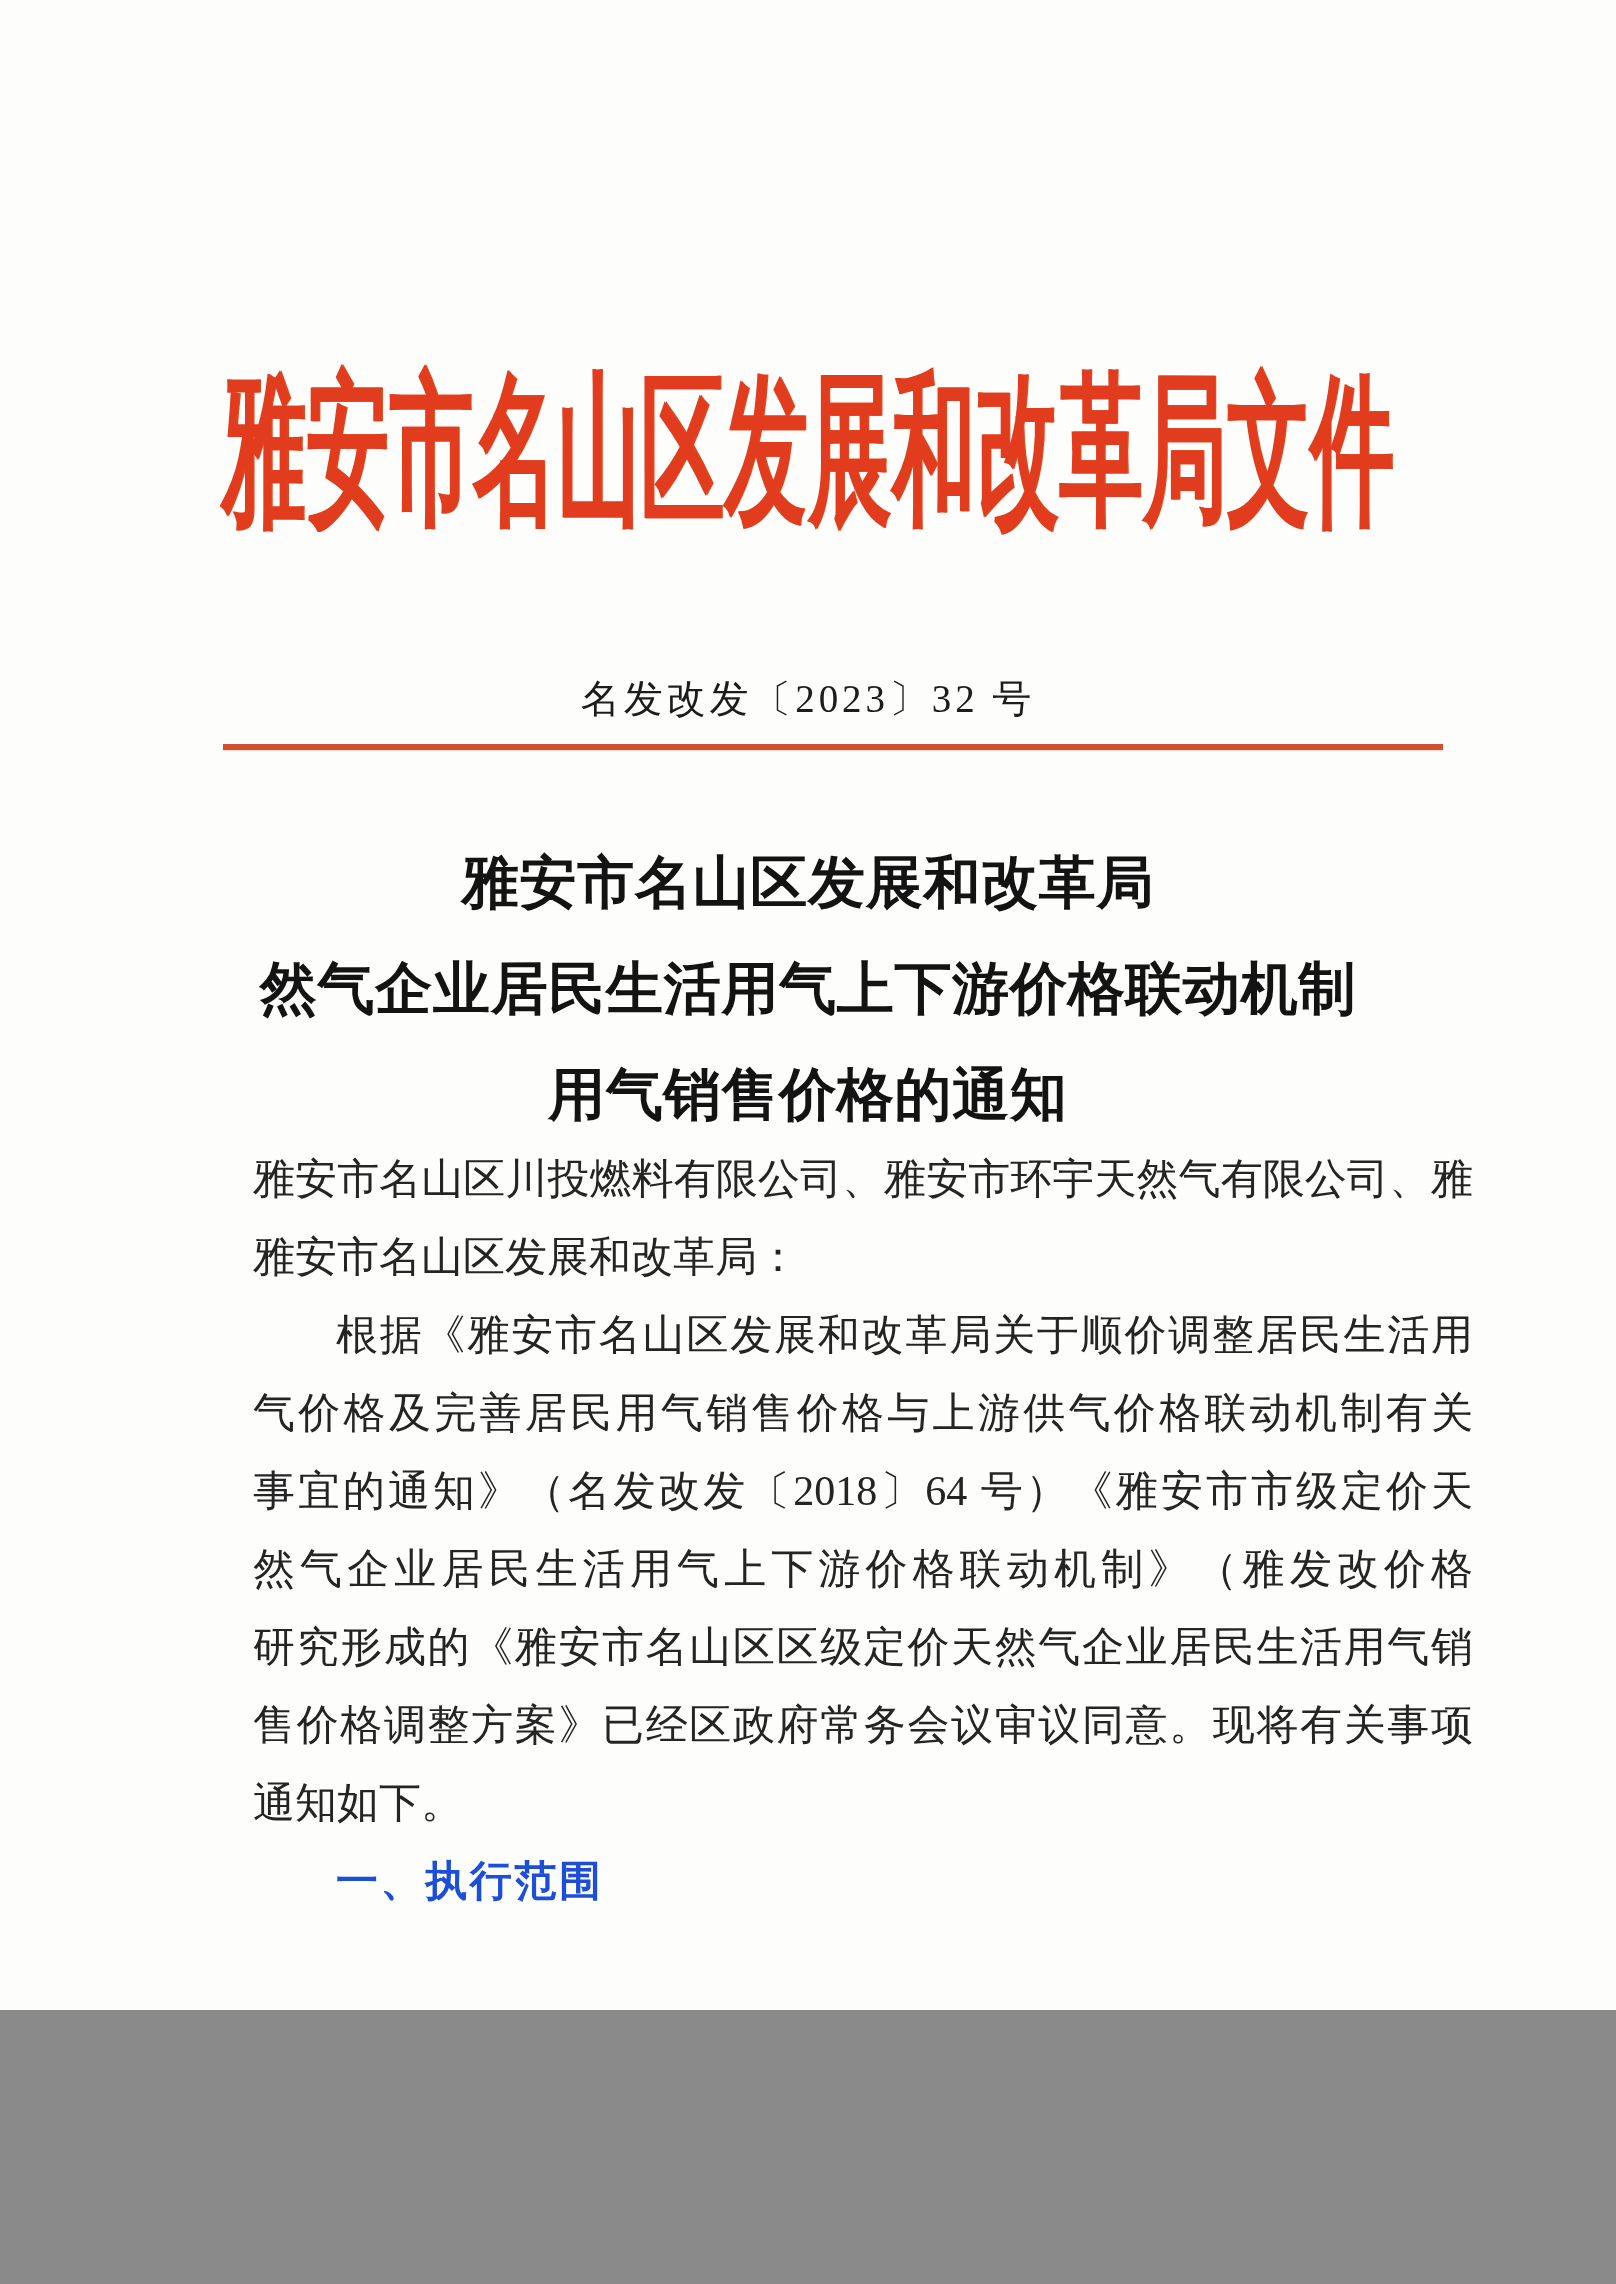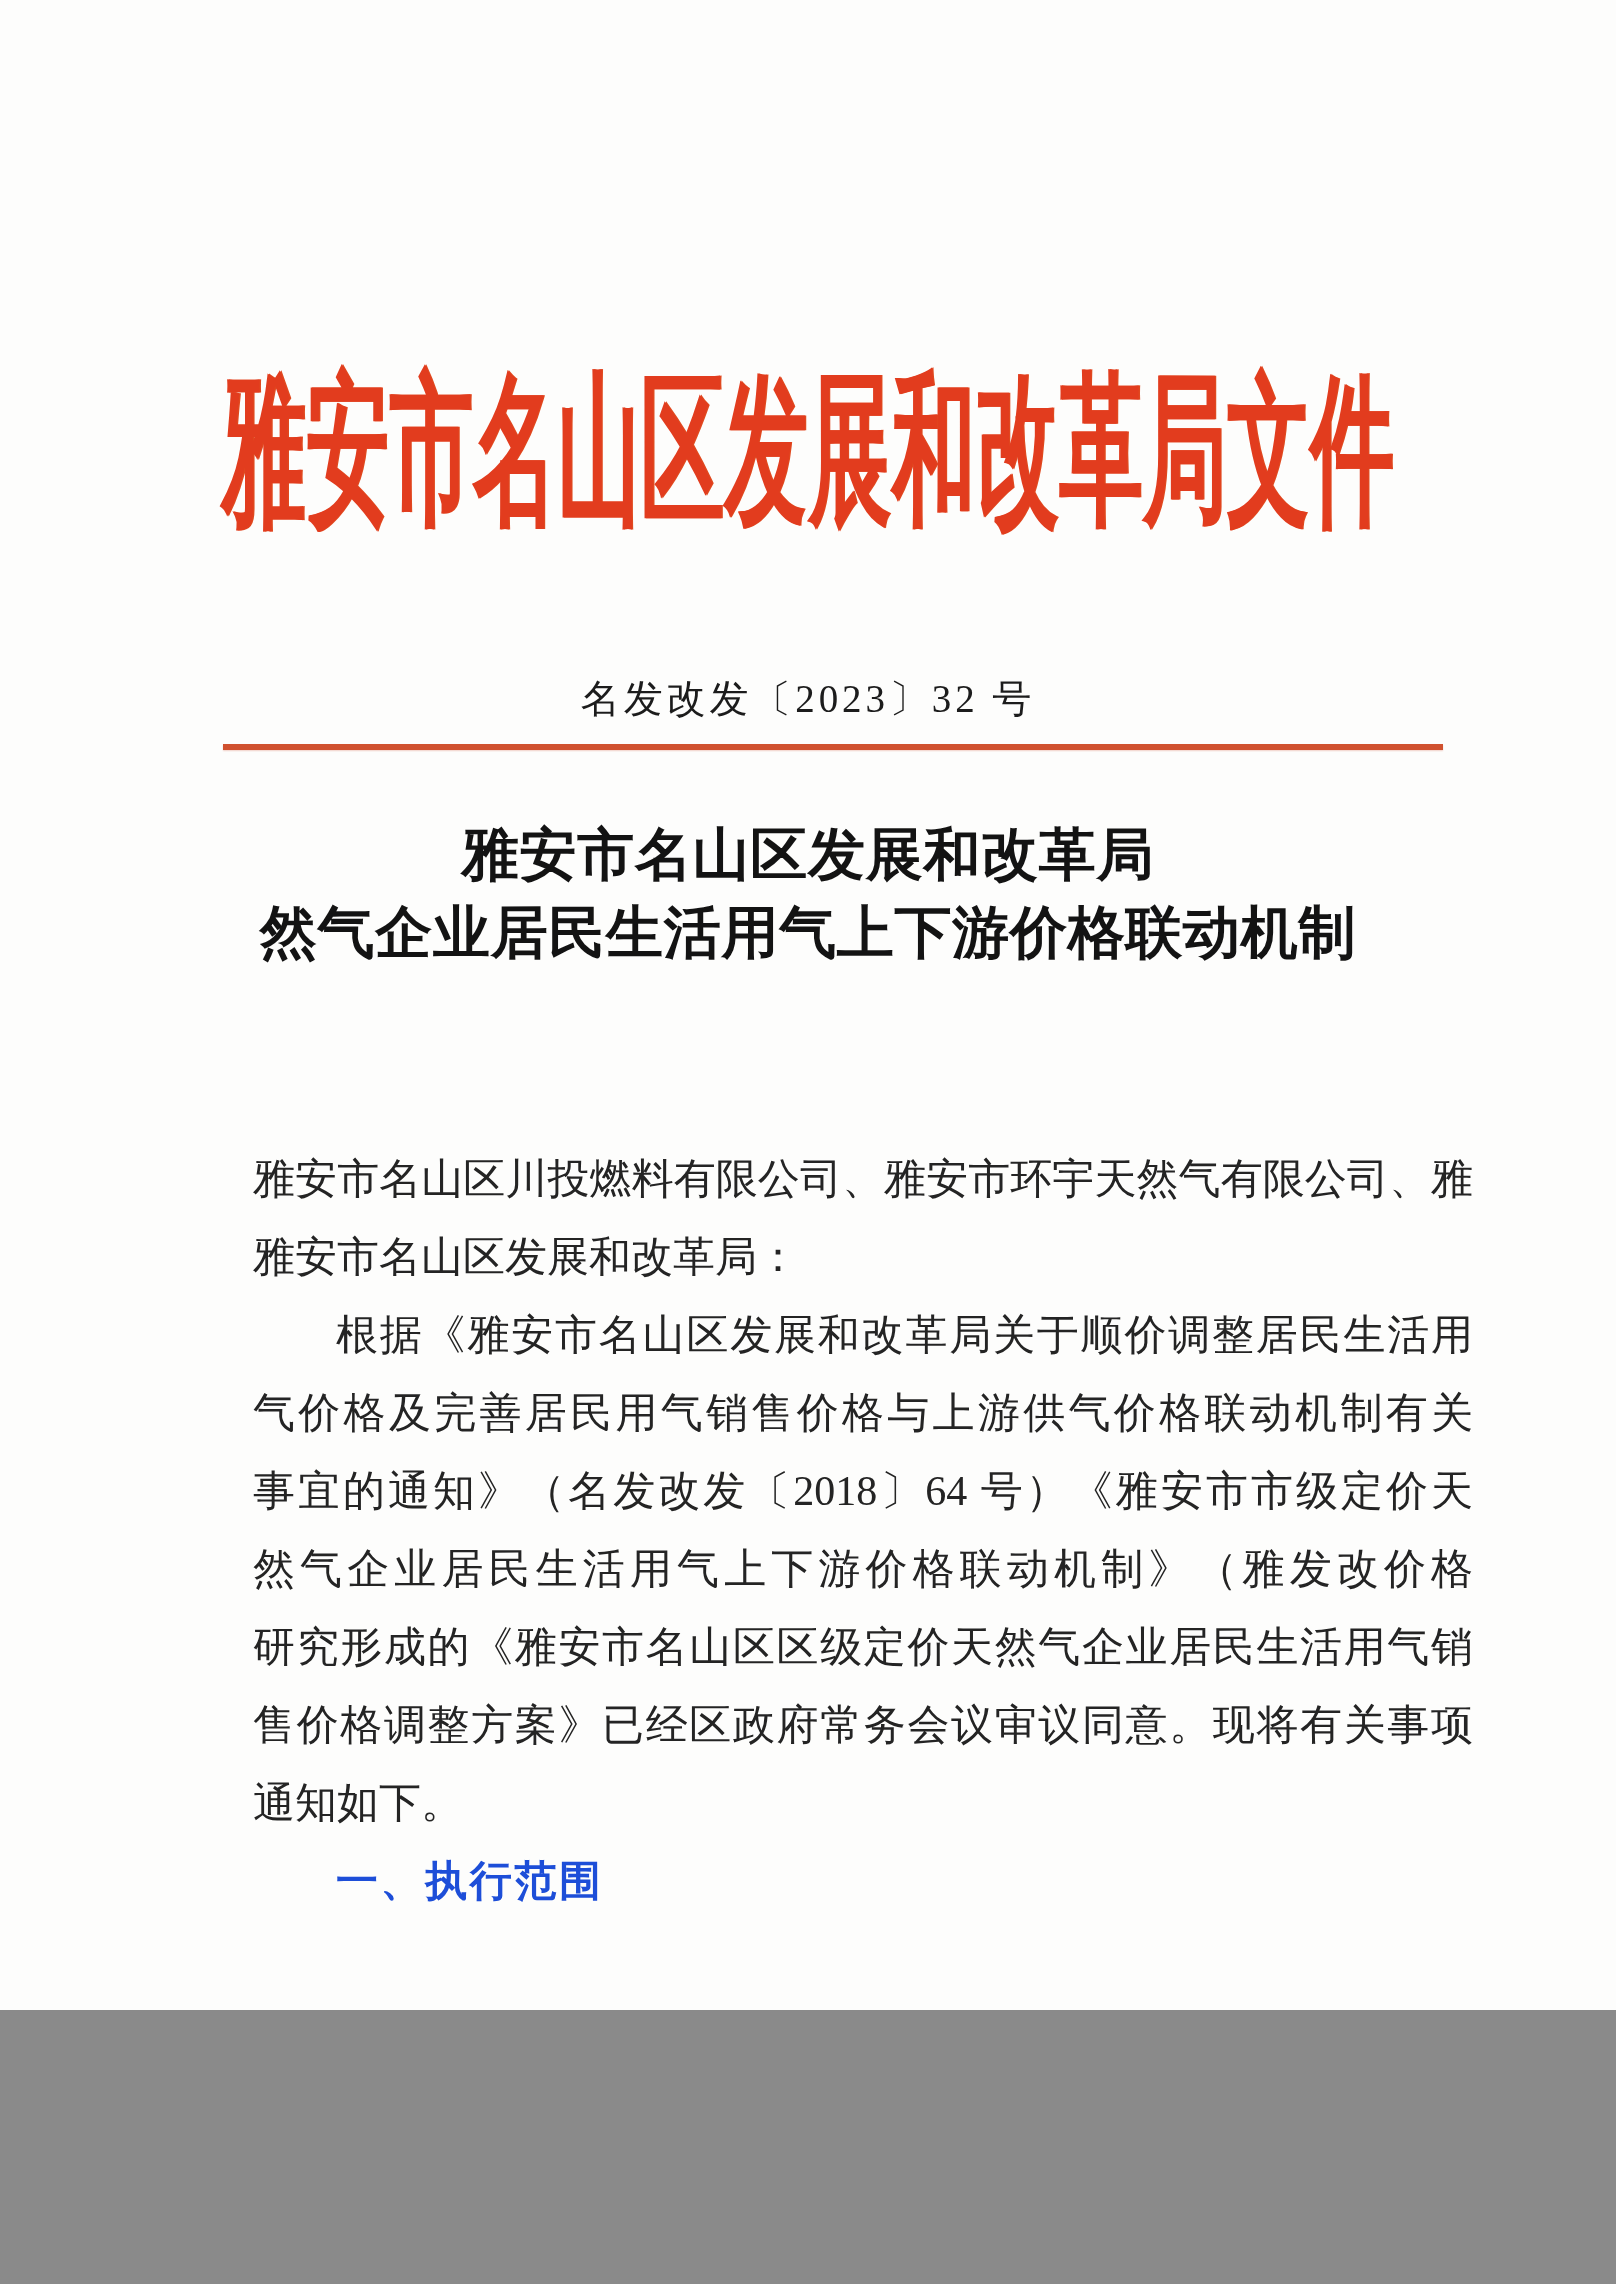--- a/index.html
+++ b/index.html
@@ -65,20 +65,21 @@
     width: 100%;
     text-align: center;
     font-weight: 700;
     font-size: 57px;
     line-height: 78px;
     color: #131313;
     letter-spacing: 0.7px;
   }
   .title .title-line {
     white-space: nowrap;
+    margin-top: 28px;
   }
   
   .body-text {
     position: absolute;
     top: 1140px;
     left: 225px;
     width: 1220px;
     font-size: 42px;
     line-height: 78px;
     color: #242424;
@@ -120,20 +121,21 @@
 
   <div class="red-banner">雅安市名山区发展和改革局文件</div>
 
   <div class="doc-number">名发改发〔2023〕32 号</div>
 
   <div class="red-rule"></div>
 
   <div class="title">
     <div class="title-line">雅安市名山区发展和改革局</div>
     <div class="title-line">然气企业居民生活用气上下游价格联动机制</div>
+    <div class="title-line">用气销售价格的通知</div>
   </div>
 
   <div class="body-text">
     <div class="line fill">雅安市名山区川投燃料有限公司、雅安市环宇天然气有限公司、雅</div>
     <div class="line">雅安市名山区发展和改革局：</div>
     <div class="line fill indent">根据《雅安市名山区发展和改革局关于顺价调整居民生活用</div>
     <div class="line fill">气价格及完善居民用气销售价格与上游供气价格联动机制有关</div>
     <div class="line fill">事宜的通知》（名发改发〔2018〕64 号）《雅安市市级定价天</div>
     <div class="line fill">然气企业居民生活用气上下游价格联动机制》（雅发改价格</div>
     <div class="line fill">研究形成的《雅安市名山区区级定价天然气企业居民生活用气销</div>

